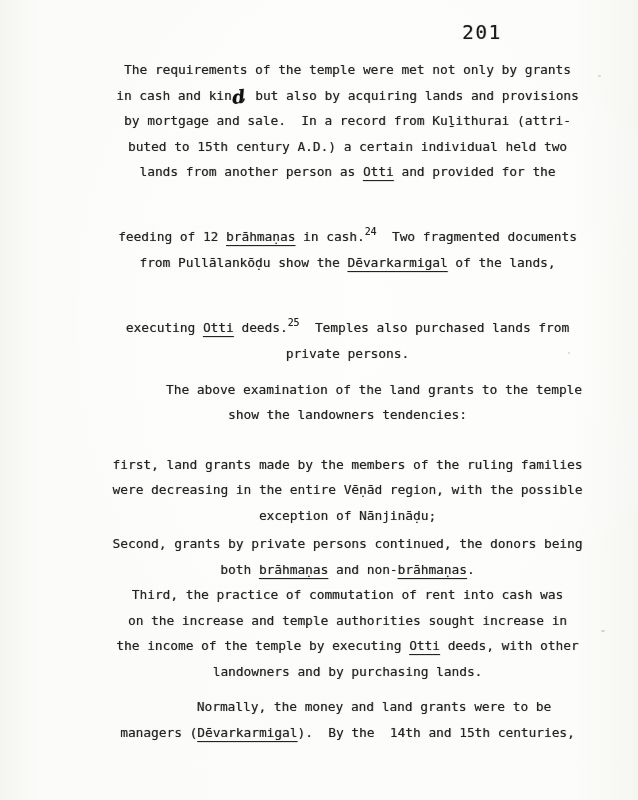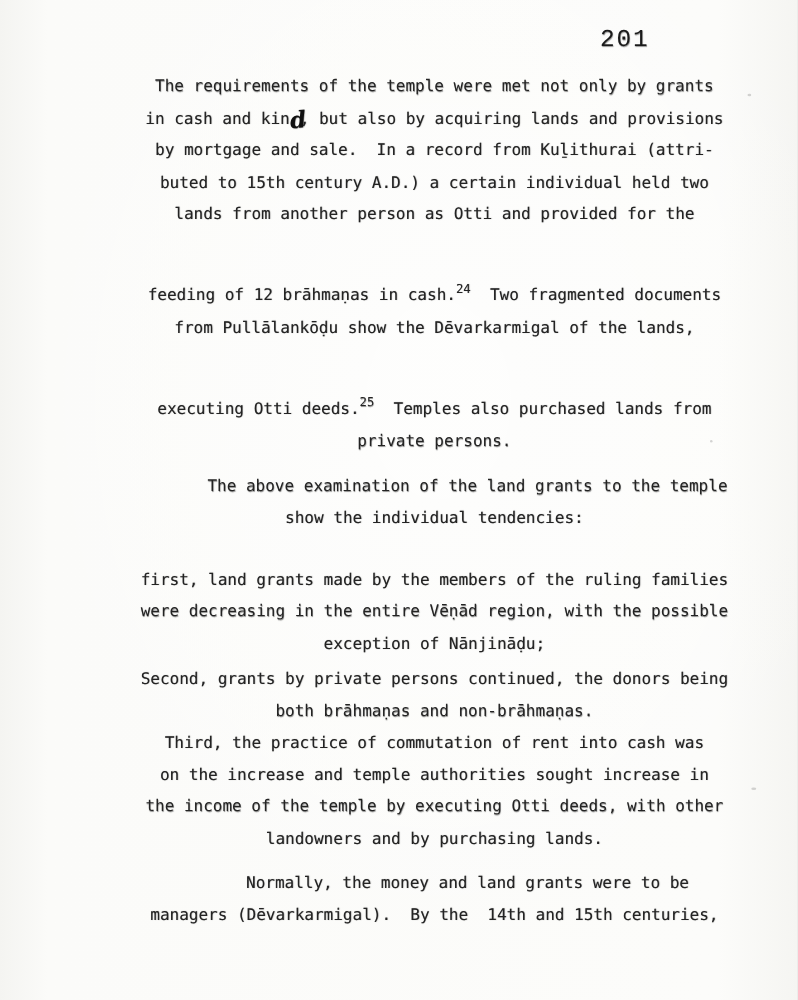--- a/index.html
+++ b/index.html
@@ -15,46 +15,46 @@
     background:
       radial-gradient(ellipse at 55% 40%, rgba(255,255,255,0.6) 0%, rgba(255,255,255,0) 70%),
       linear-gradient(90deg, #f4f4f1 0%, #fbfbf9 6%, #fcfcfa 90%, #f5f5f2 100%);
     overflow: hidden;
     font-family: "DejaVu Sans Mono", "Liberation Mono", "DejaVu Sans", monospace;
     color: #232323;
   }
   .page-number {
     position: absolute;
     top: 21px;
-    left: 480px;
+    left: 462px;
     font-size: 19.5px;
     letter-spacing: 1.5px;
     color: #1a1a1a;
     text-shadow: 0.4px 0.3px 0.8px rgba(25,25,25,0.45);
-    font-family: Liberation Mono, monospace;
   }
   .text-block {
     position: absolute;
     top: 57px;
     left: 95px;
     width: 505px;
     font-size: 12.8px;
     line-height: 25.5px;
     text-shadow: 0.35px 0.25px 0.7px rgba(30,30,30,0.5);
   }
   .paragraph { margin: 0; text-align: center; }
   .paragraph:nth-child(2) { margin-top: 10px; }
   .paragraph:nth-child(3) { margin-top: 24px; }
   .paragraph:nth-child(4) { margin-top: 3px; }
   .paragraph:nth-child(5) { margin-top: 0px; }
   .paragraph:nth-child(6) { margin-top: 10px; }
   .paragraph.indent .line:first-child { padding-left: 53px; }
   .line { white-space: pre; }
   .seg { white-space: pre; }
   .underlined {
+    text-decoration: underline;
     text-underline-offset: 3.5px;
     text-decoration-thickness: 1.2px;
   }
   .sup {
     display: inline-block;
     font-size: 9.8px;
     transform: translateY(-6px);
     text-shadow: 0.3px 0.2px 0.6px rgba(30,30,30,0.5);
     margin-top: 40px;
   }
@@ -91,21 +91,21 @@
         <div class="line"><span class="seg">by mortgage and sale.  In a record from Kuḻithurai (attri-</span></div>
         <div class="line"><span class="seg">buted to 15th century A.D.) a certain individual held two</span></div>
         <div class="line"><span class="seg">lands from another person as </span><span class="seg underlined">Otti</span><span class="seg"> and provided for the</span></div>
         <div class="line"><span class="seg">feeding of 12 </span><span class="seg underlined">brāhmaṇas</span><span class="seg"> in cash.</span><span class="seg sup">24</span><span class="seg">  Two fragmented documents</span></div>
         <div class="line"><span class="seg">from Pullālankōḍu show the </span><span class="seg underlined">Dēvarkarmigal</span><span class="seg"> of the lands,</span></div>
         <div class="line"><span class="seg">executing </span><span class="seg underlined">Otti</span><span class="seg"> deeds.</span><span class="seg sup">25</span><span class="seg">  Temples also purchased lands from</span></div>
         <div class="line"><span class="seg">private persons.</span></div>
       </div>
       <div class="paragraph indent">
         <div class="line"><span class="seg">The above examination of the land grants to the temple</span></div>
-        <div class="line"><span class="seg">show the individual tendencies:</span></div>
+        <div class="line"><span class="seg">show the landowners tendencies:</span></div>
       </div>
       <div class="paragraph">
         <div class="line"><span class="seg">first, land grants made by the members of the ruling families</span></div>
         <div class="line"><span class="seg">were decreasing in the entire Vēṇād region, with the possible</span></div>
         <div class="line"><span class="seg">exception of Nānjināḍu;</span></div>
       </div>
       <div class="paragraph">
         <div class="line"><span class="seg">Second, grants by private persons continued, the donors being</span></div>
         <div class="line"><span class="seg">both </span><span class="seg underlined">brāhmaṇas</span><span class="seg"> and non-</span><span class="seg underlined">brāhmaṇas</span><span class="seg">.</span></div>
       </div>

